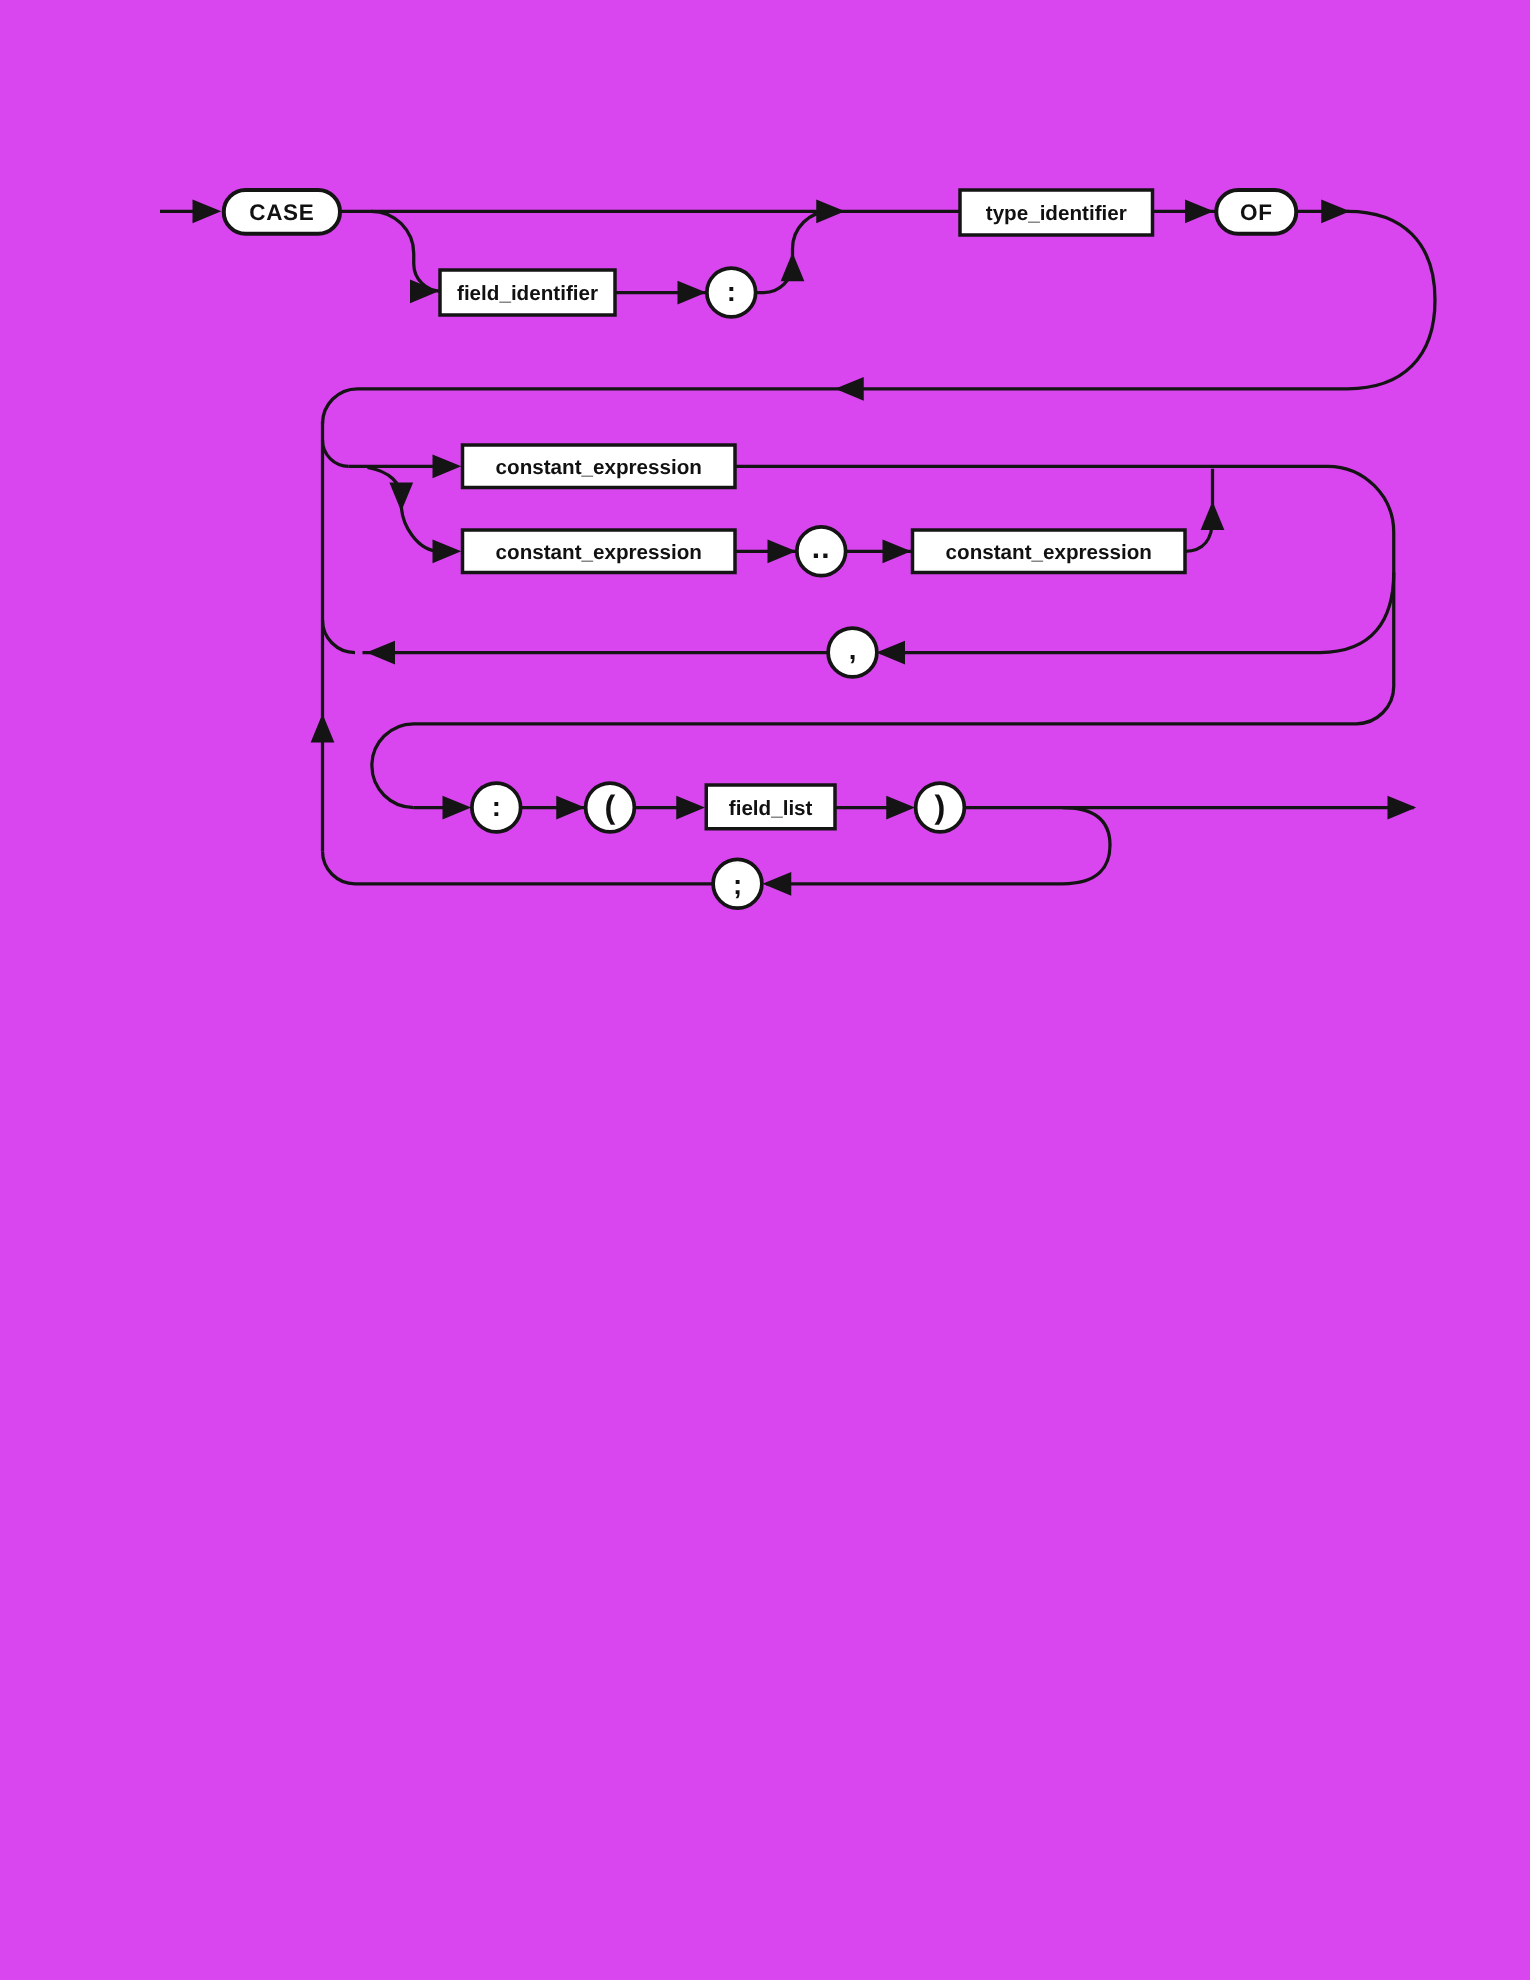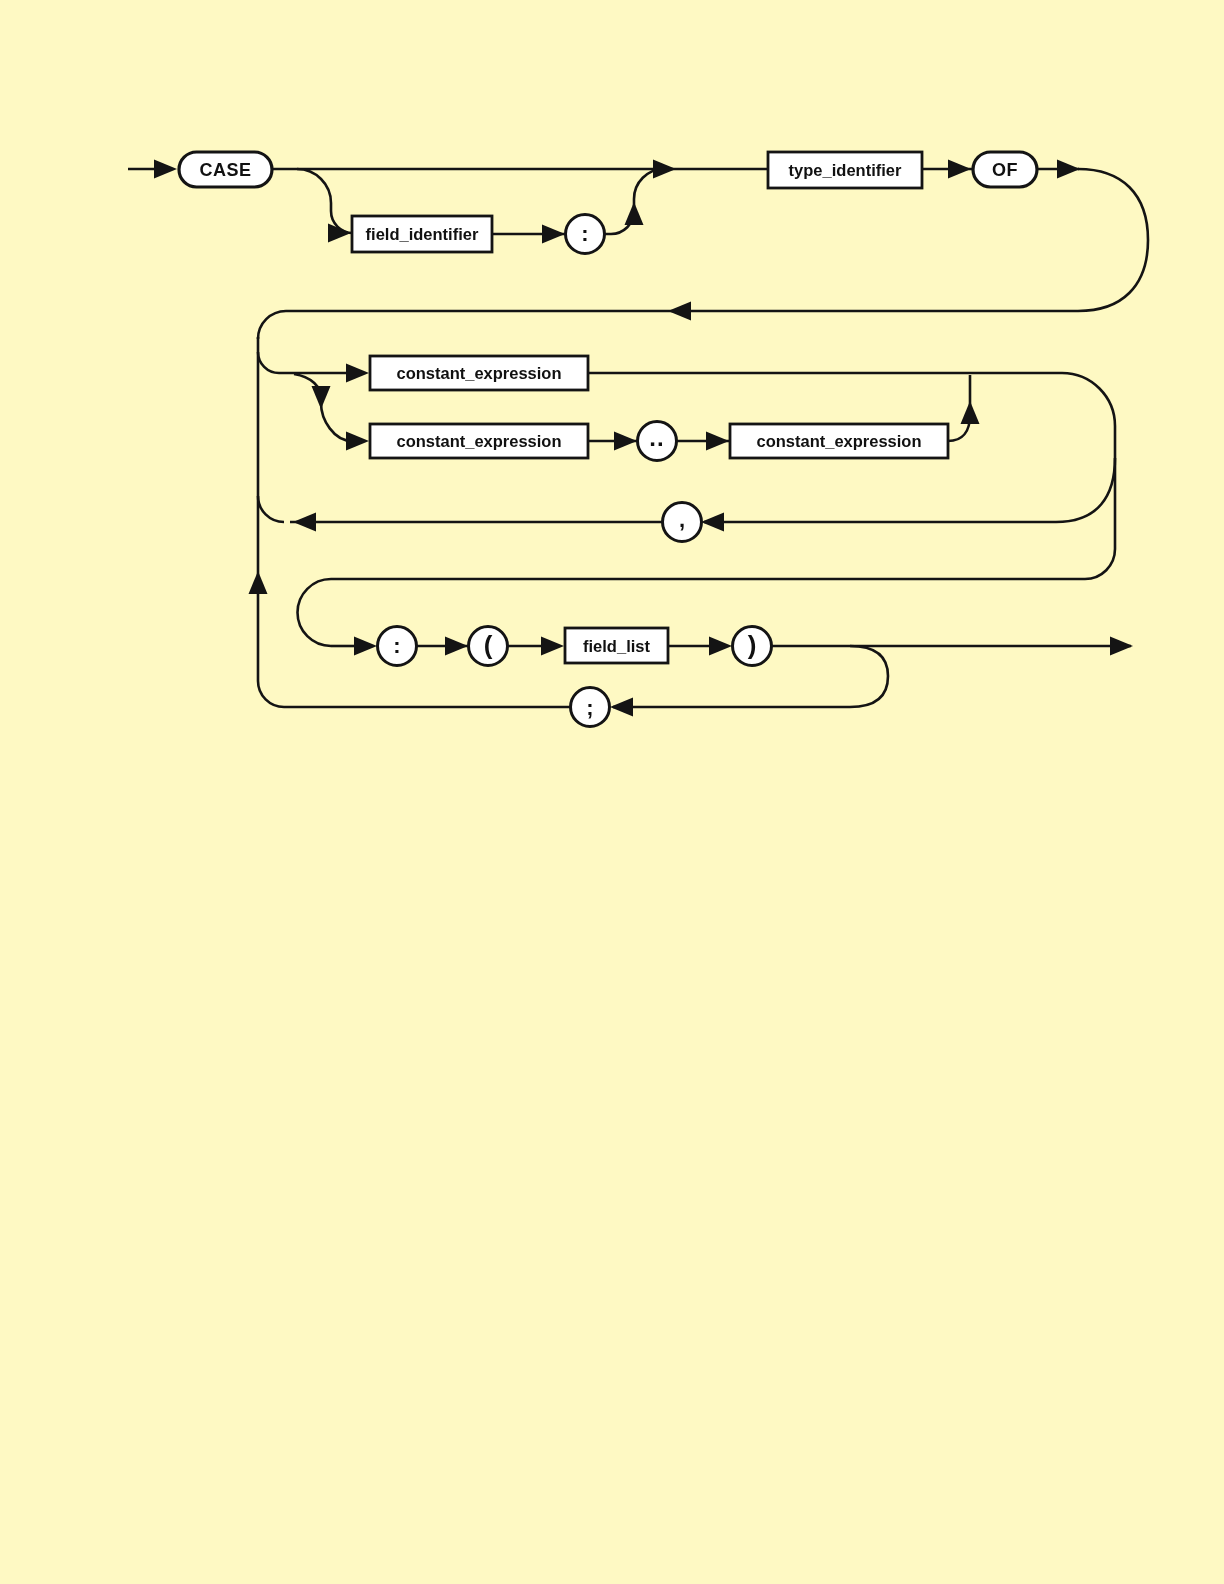--- a/index.html
+++ b/index.html
@@ -4,21 +4,21 @@
 <style>
   html, body {
     margin: 0;
     padding: 0;
     background: #ffffff;
   }
   .page {
     position: relative;
     width: 1224px;
     height: 1584px;
-    background: #fef9c3;
+    background: #d946ef;
     overflow: hidden;
     font-family: "Liberation Sans", sans-serif;
   }
   svg { display: block; }
   .rail {
     fill: none;
     stroke: #141414;
     stroke-width: 2.6;
     stroke-linecap: butt;
   }

